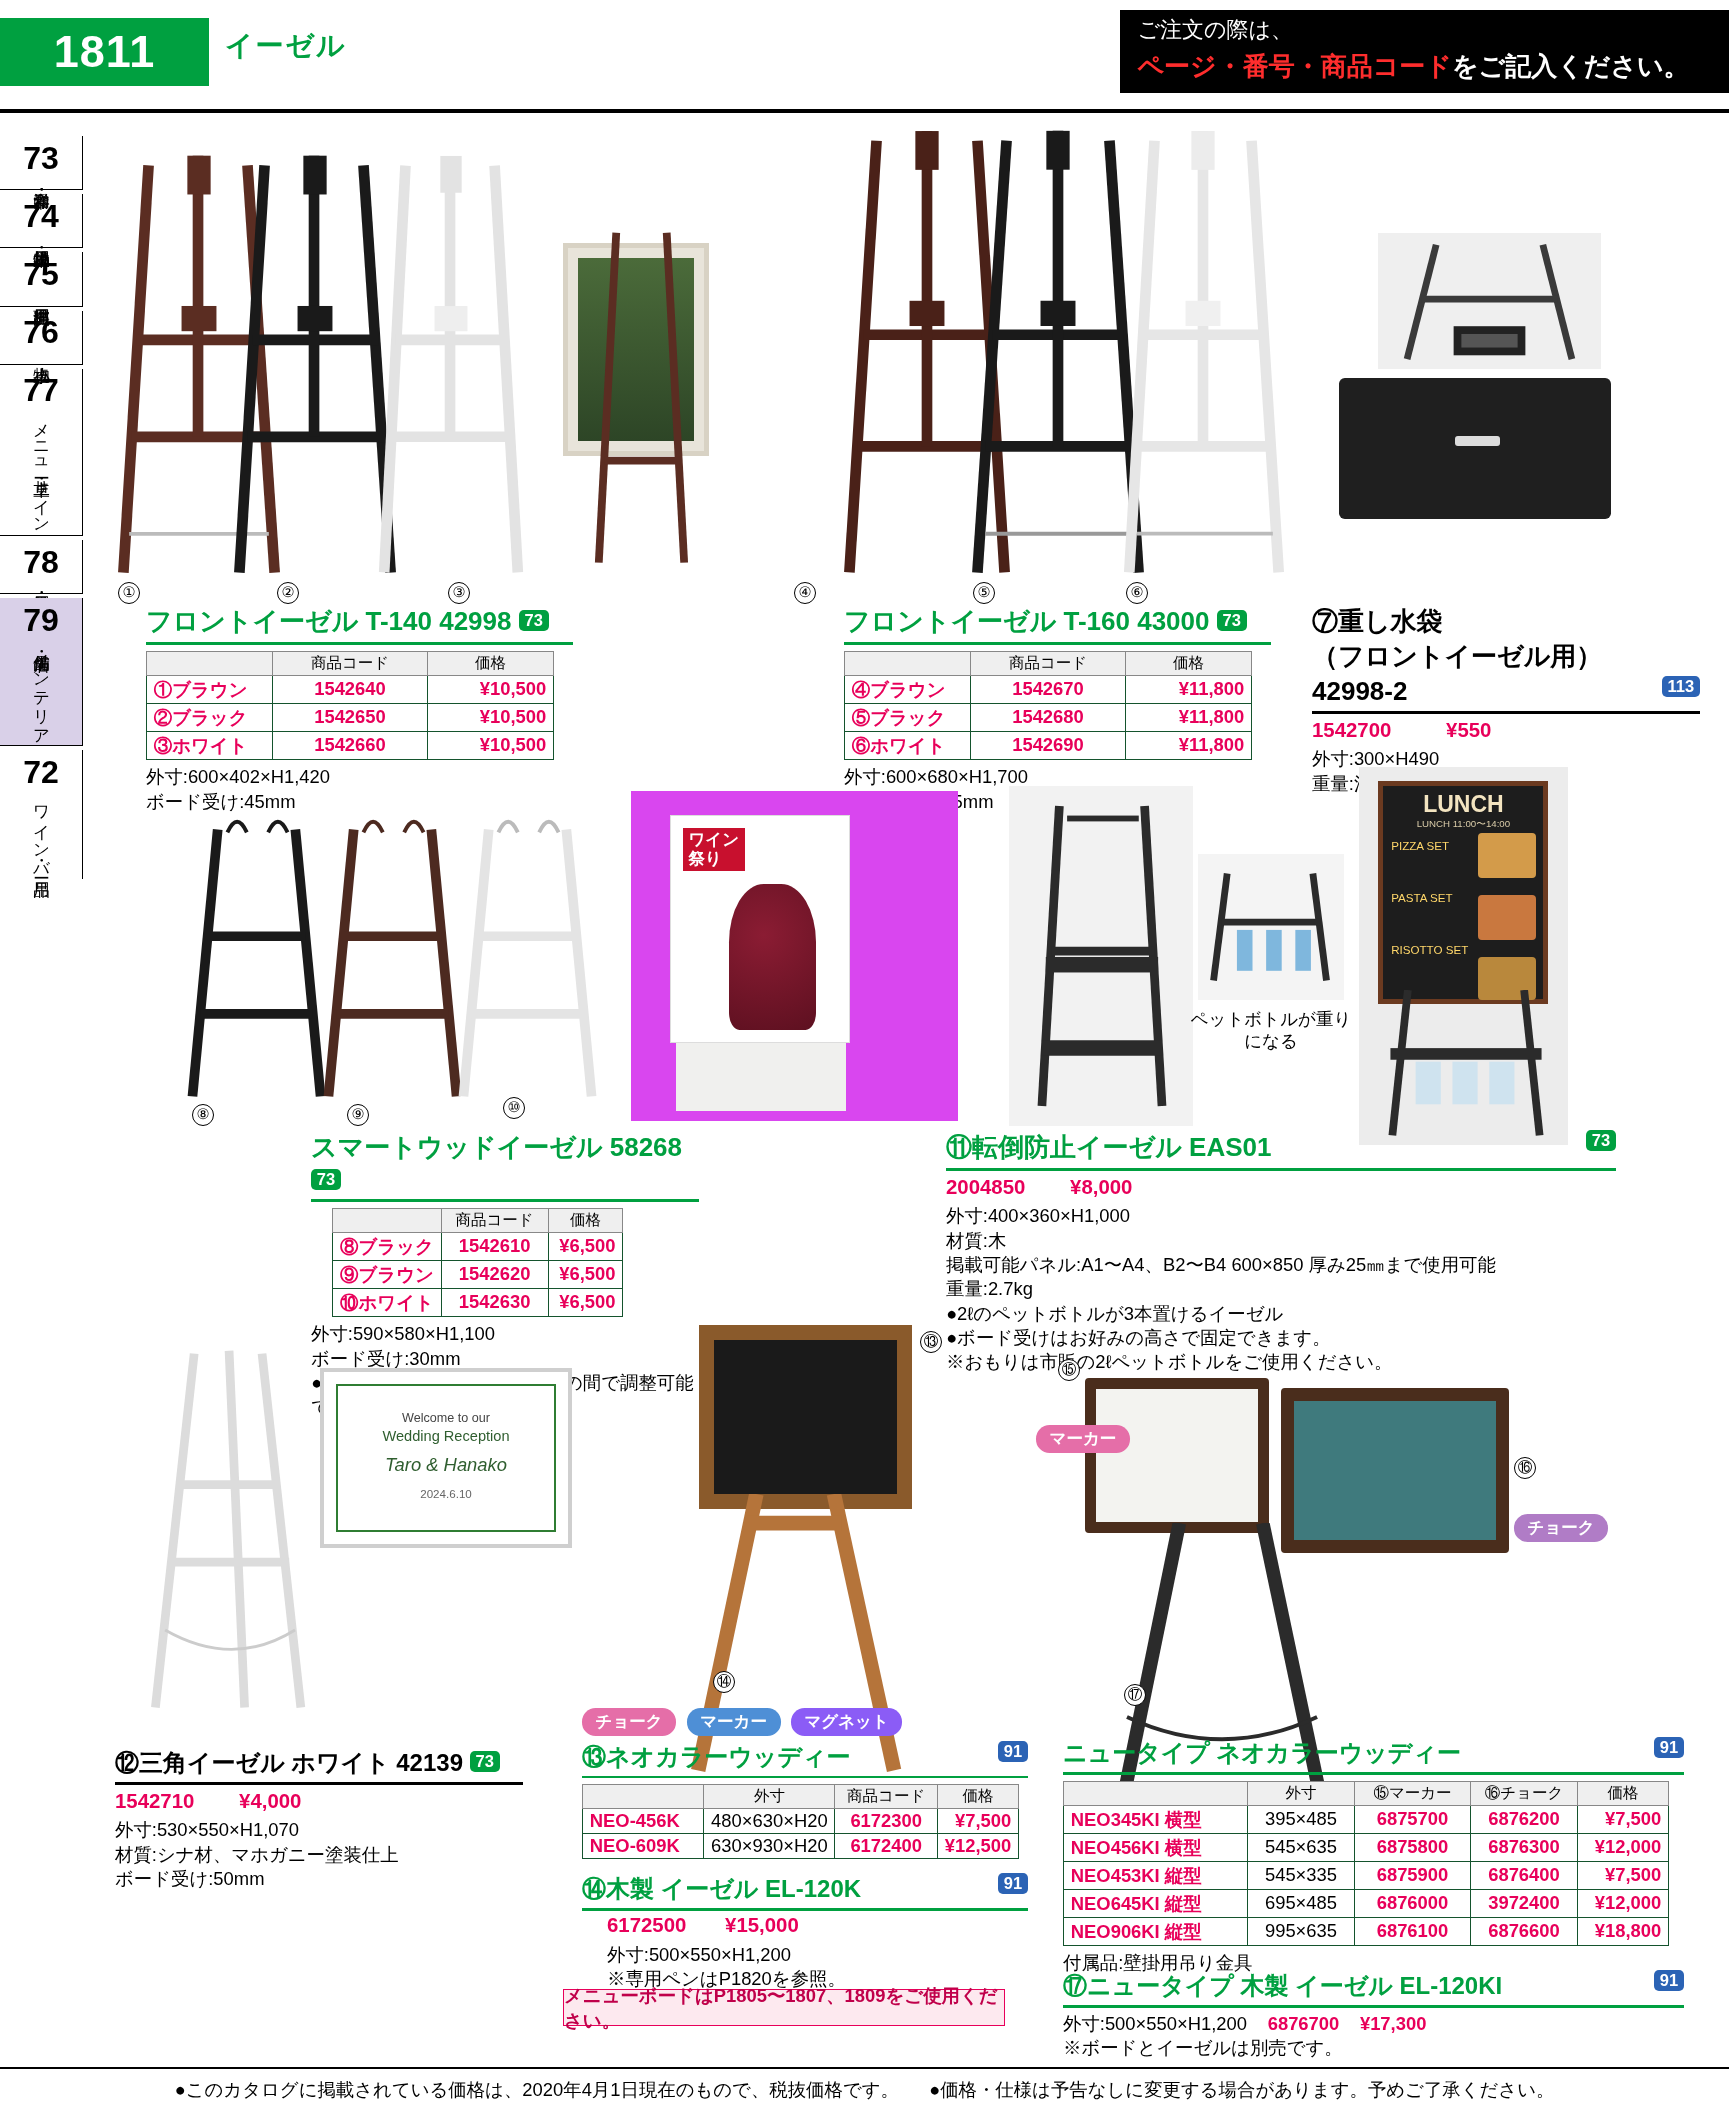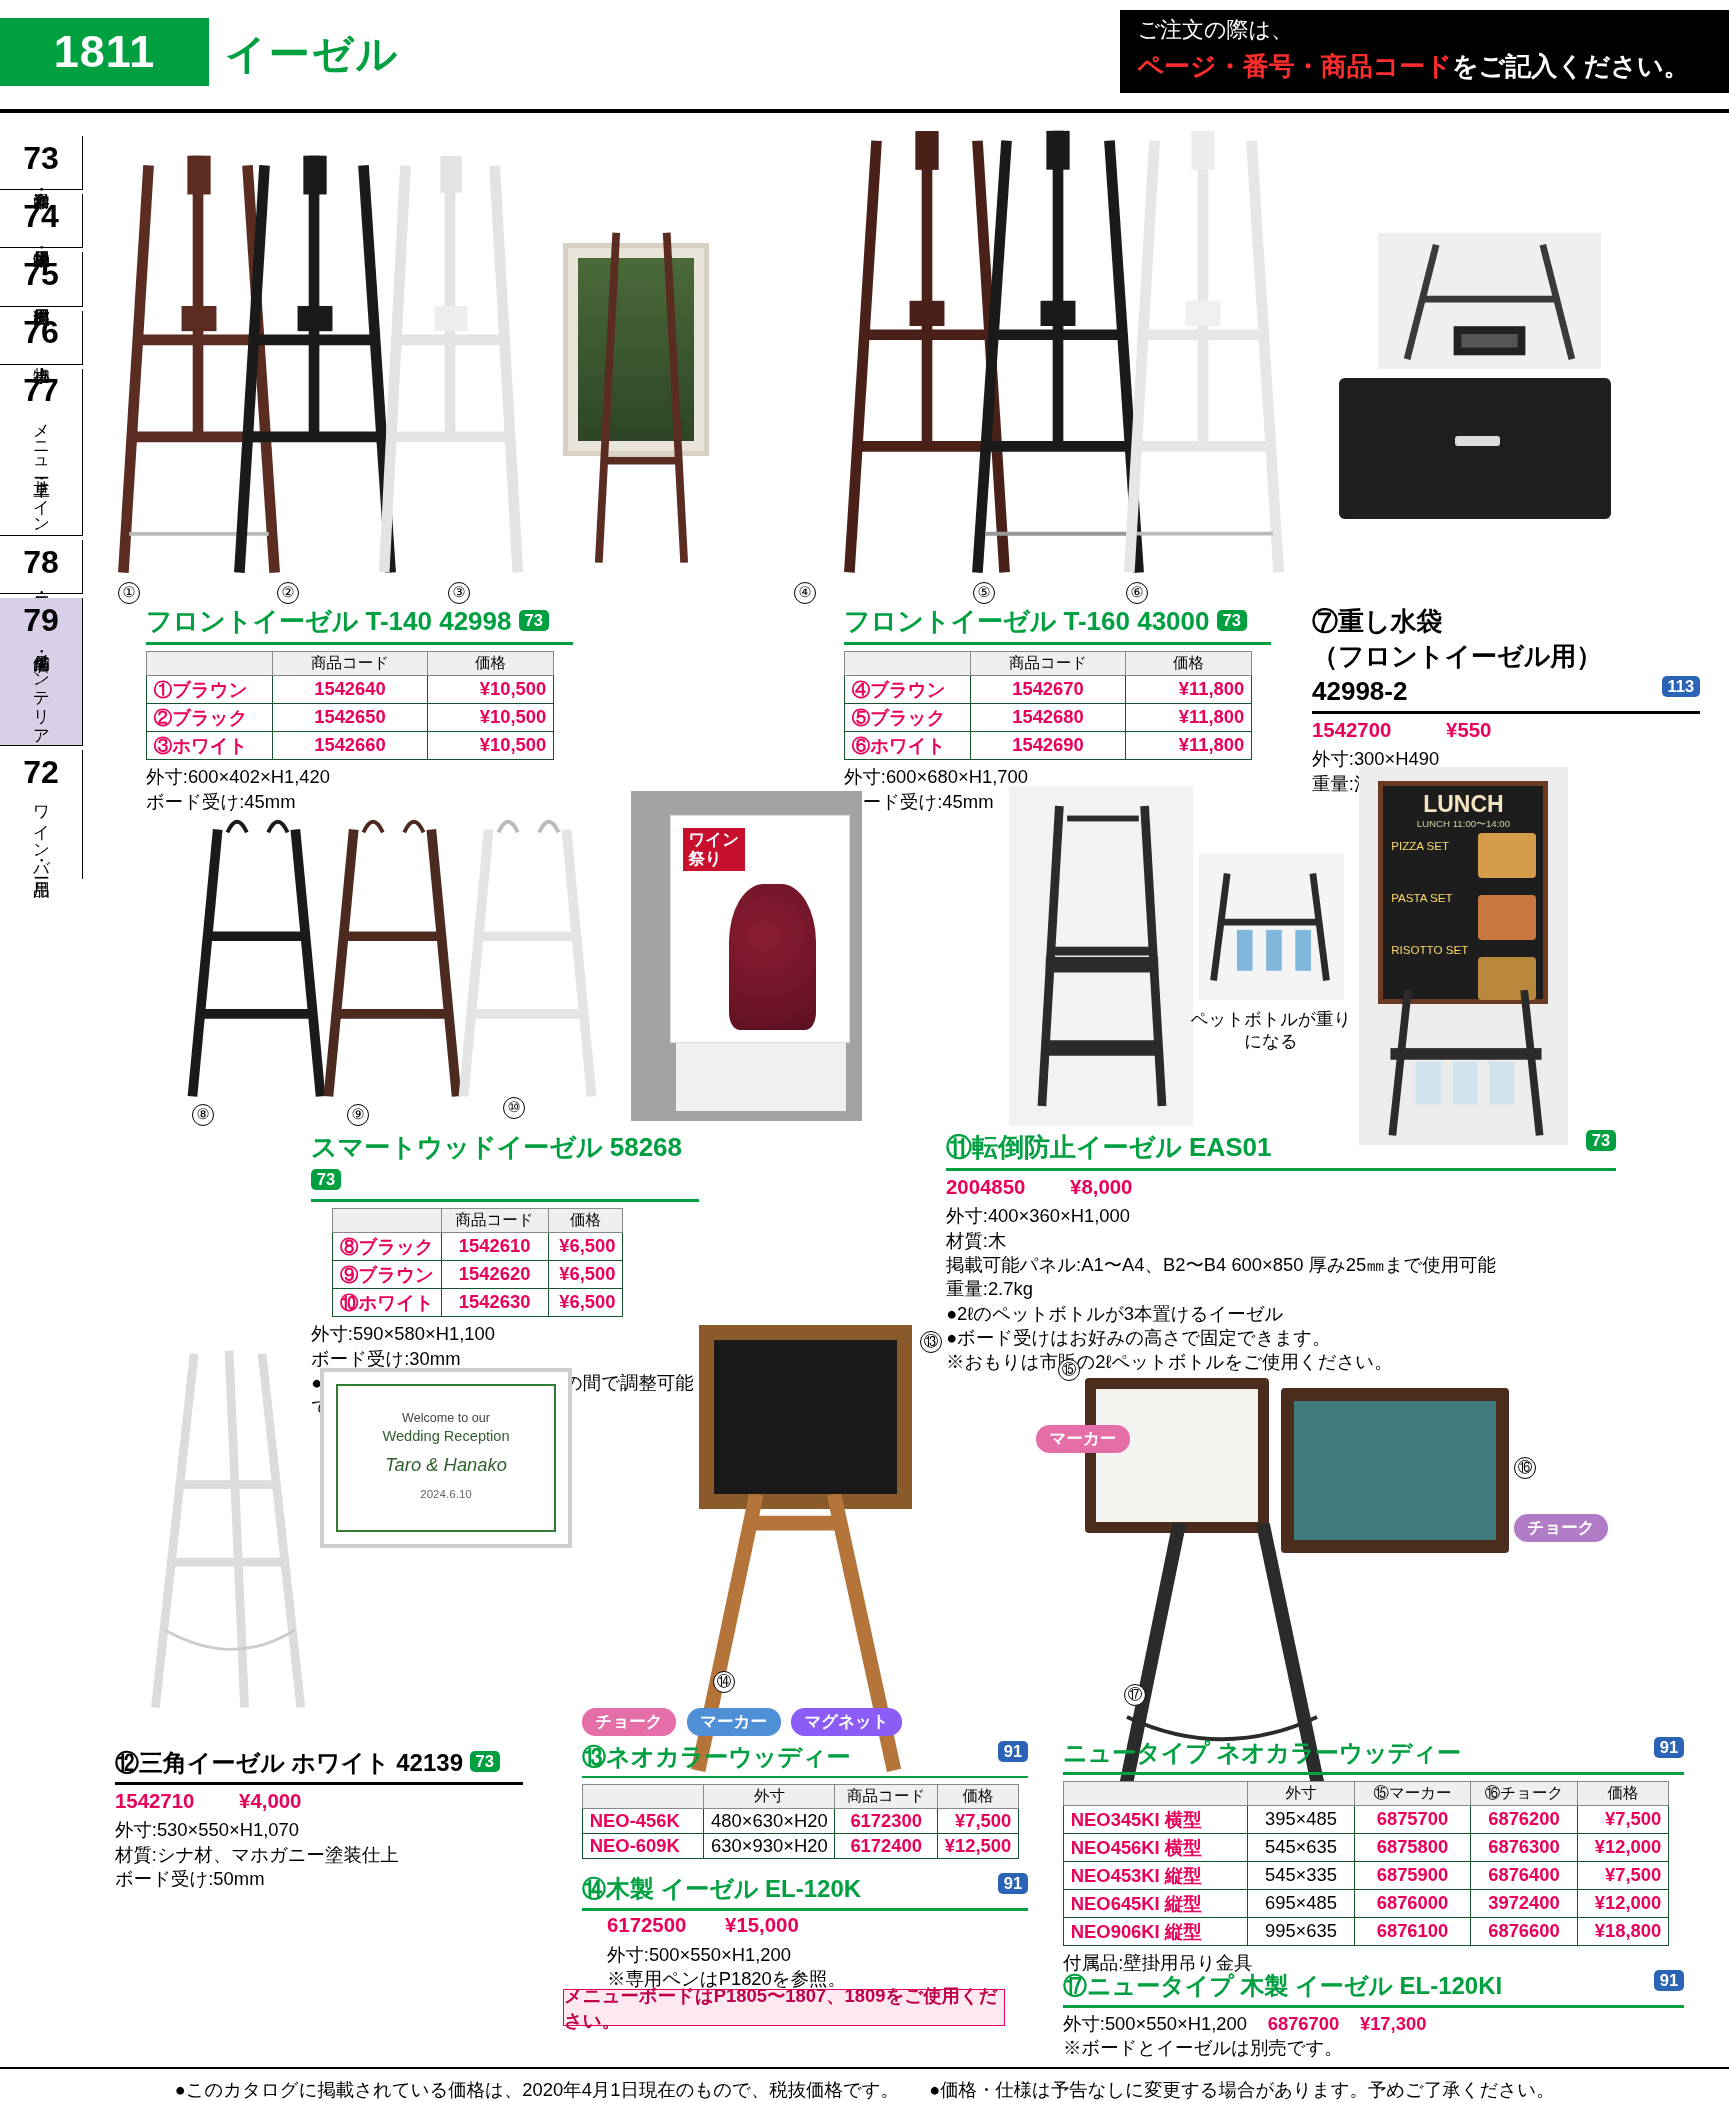--- a/index.html
+++ b/index.html
@@ -15,21 +15,21 @@
   .page { position:absolute; inset:0; }
 
   
   .hdr-num {
     position:absolute; left:0; top:17.5px; width:209px; height:68px;
     background:#00a040; color:#fff; font-size:45px; font-weight:bold;
     display:flex; align-items:center; justify-content:center; letter-spacing:1px;
   }
   .hdr-title {
     position:absolute; left:225px; top:27px;
-    font-size:41px; font-weight:bold; color:#00a040;
+    font-size:28px; font-weight:bold; color:#00a040;
     letter-spacing:1.9px;
   }
   .hdr-note {
     position:absolute; right:0; top:9.7px; width:609px; height:83px;
     background:#000; color:#fff; padding:5.8px 13.6px 5.8px 17.5px;
   }
   .hdr-note .l1 { font-size:22px; }
   .hdr-note .l2 { font-size:26px; font-weight:bold; margin-top:3.9px; }
   .hdr-note .l2 .red { color:#ff2d2d; }
   .hdr-rule { position:absolute; left:0; top:109px; width:100%; height:3.9px; background:#000; }
@@ -384,21 +384,21 @@
   <svg style="position:absolute;left:446px;top:805px;" width="165" height="311" viewBox="0 0 170 320">
     <g stroke="#e4e4e4" stroke-width="10" fill="none">
       <line x1="44" y1="25" x2="18" y2="300"></line>
         <line x1="124" y1="25" x2="150" y2="300"></line>
       <line x1="26" y1="215" x2="142" y2="215"></line>
         <line x1="34" y1="135" x2="134" y2="135"></line>
       <path d="M54 28 q10 -22 20 0" stroke-width="4" stroke="#bbb"></path>
         <path d="M96 28 q10 -22 20 0" stroke-width="4" stroke="#bbb"></path>
     </g>
   </svg>
-  <div class="photo" style="left:631px;top:791px;width:231px;height:330px;background:#a3a3a3;padding-left:48px;">
+  <div class="photo" style="left:631px;top:791px;width:327px;height:330px;background:#d946ef;padding-left:48px;">
     <div style="position:absolute;left:39px;top:24px;width:180px;height:228px;background:#fff;border:1.9px solid #ddd;">
       <div style="position:absolute;left:11.6px;top:11.6px;background:#c8102e;color:#fff;font-size:16.5px;font-weight:bold;padding:2.9px 5.8px;line-height:1.15;">
         <span>ワイン</span><br>
         <span>祭り</span>
       </div>
       <div style="position:absolute;left:58px;top:68px;width:87px;height:146px;background:radial-gradient(circle at 40% 35%, #8b1c33, #5d1020);border-radius:40% 40% 12% 12%;"></div>
     </div>
     <div style="position:absolute;left:45px;top:252px;width:170px;height:68px;background:#f0f0ee;"></div>
   </div>
 

